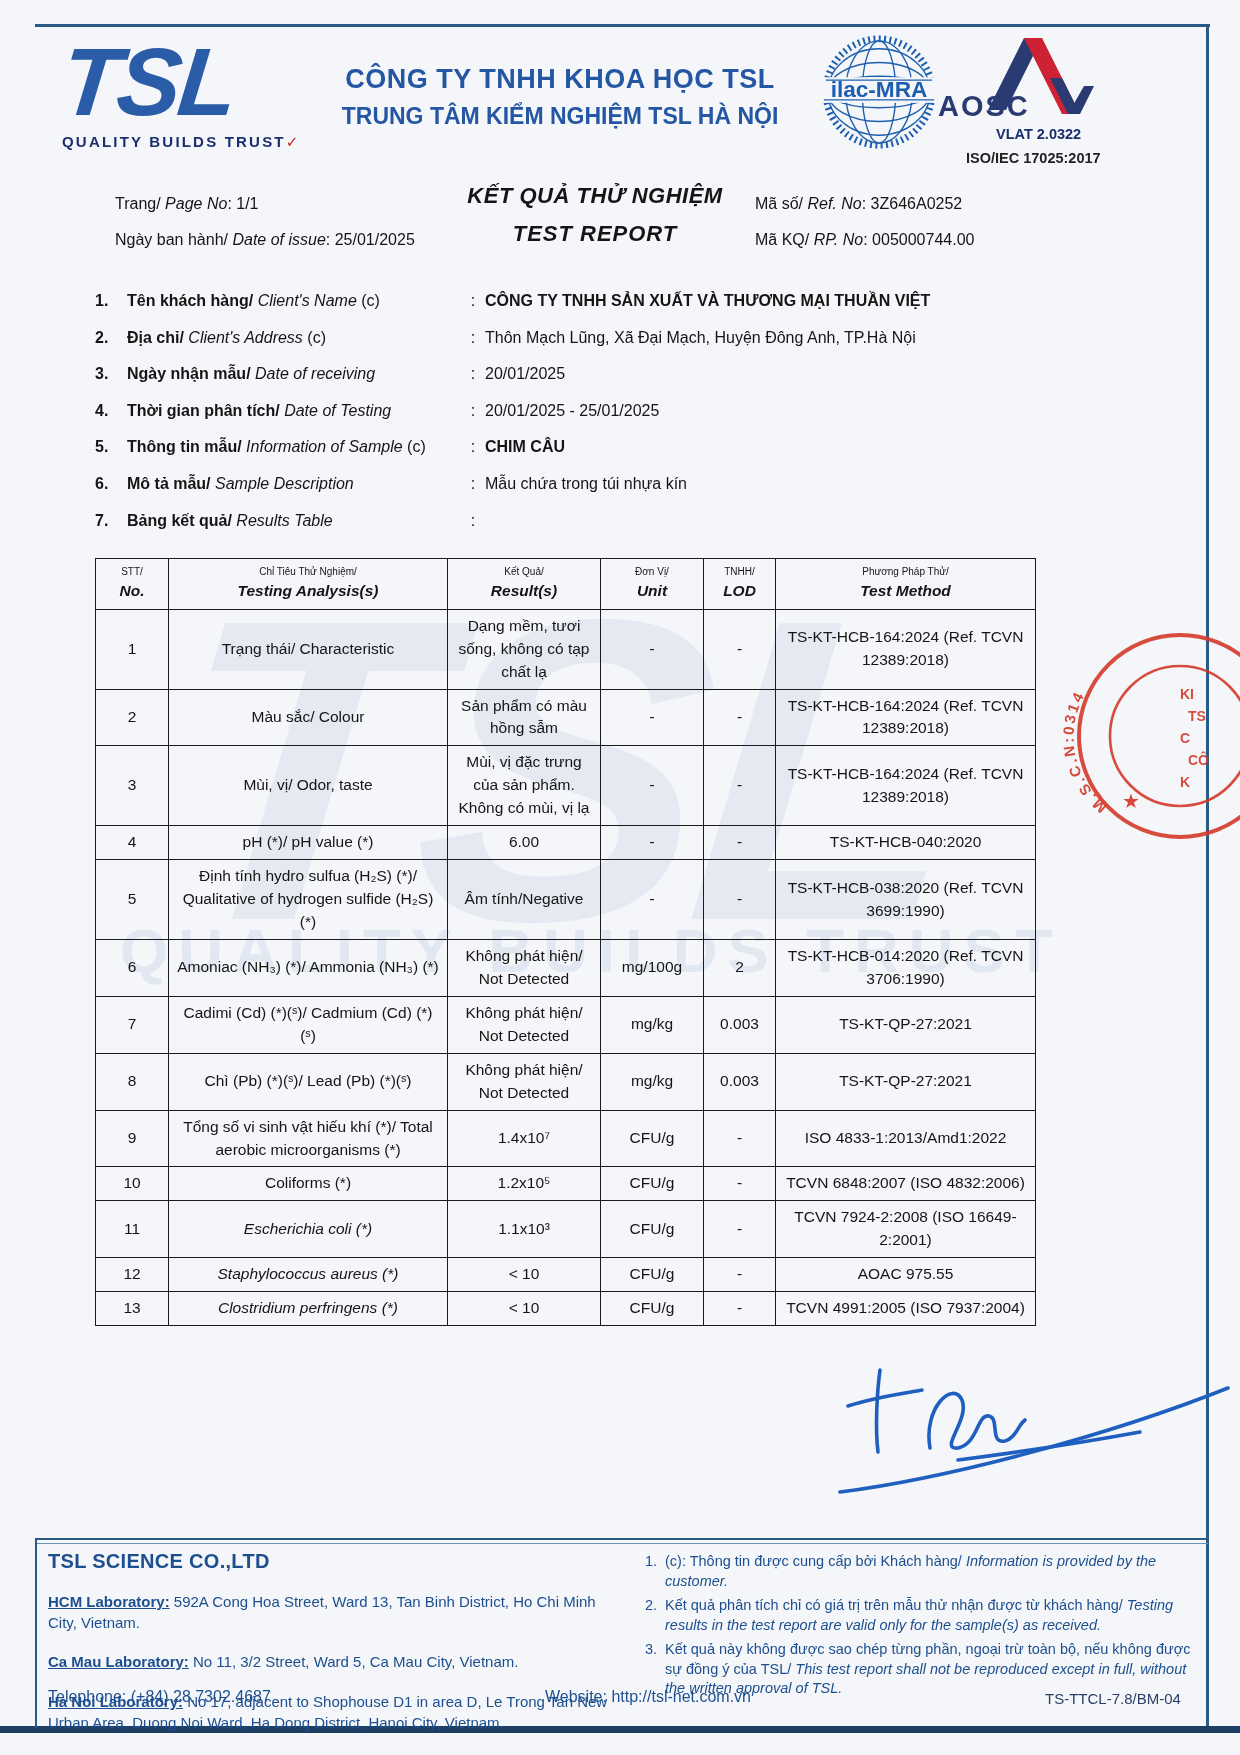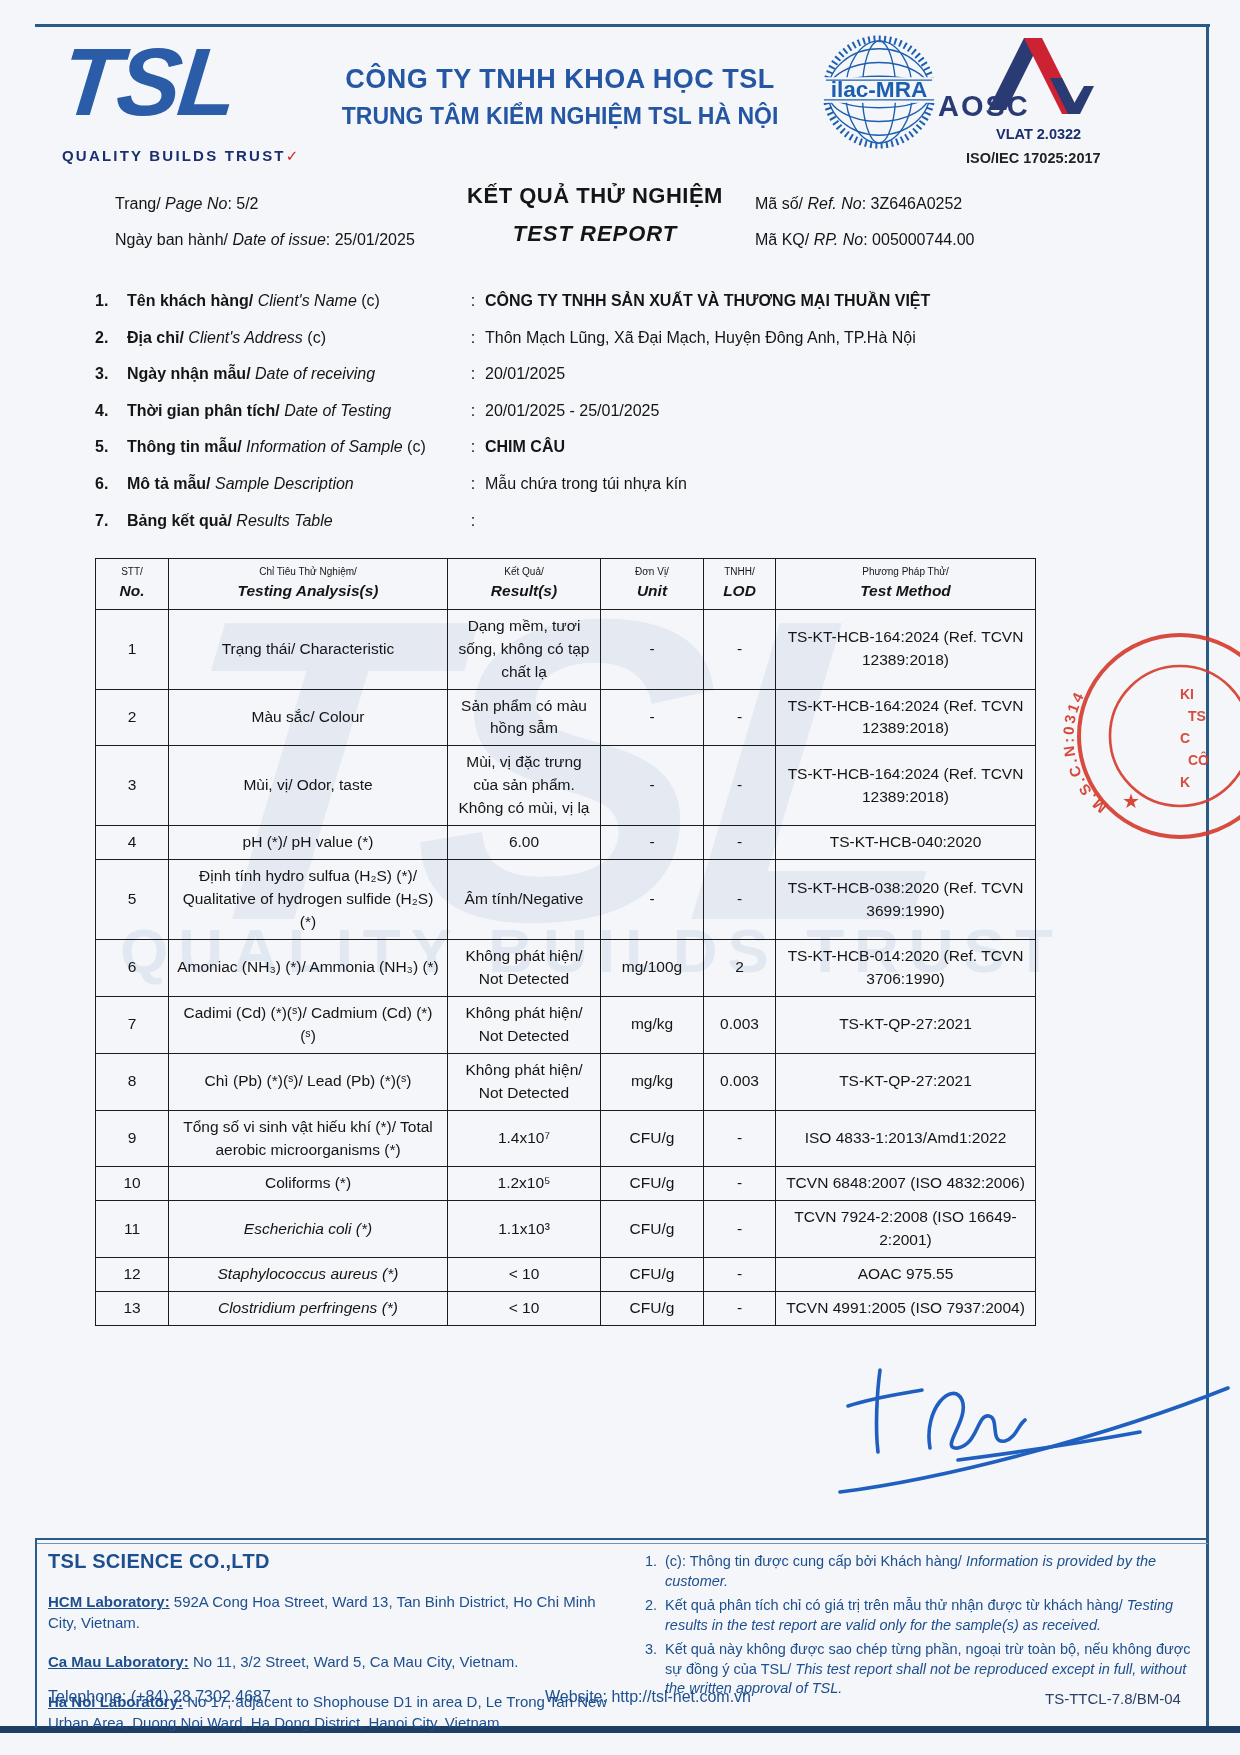--- a/index.html
+++ b/index.html
@@ -23,21 +23,21 @@
   .check{color:#cc2222;font-weight:bold;}
   .company{text-align:center;color:#2456a4;font-weight:bold;}
   .company .l1{font-size:27px;letter-spacing:.5px;}
   .company .l2{font-size:23px;margin-top:8px;}
   .aosc-name{font-size:29px;font-weight:bold;color:#2a3a72;letter-spacing:2px;}
   .aosc-vlat{font-size:14.5px;font-weight:bold;color:#1b2f6e;margin-top:2px;}
   .aosc-iso{font-size:14.5px;font-weight:bold;color:#222;margin-top:4px;}
 
   
   .meta{font-size:16px;line-height:36px;}
-  .title-vi{font-size:22px;font-weight:bold;letter-spacing:.5px;text-align:center;}
+  .title-vi{font-size:22px;font-weight:bold;letter-spacing:.5px;text-align:center;font-style:italic;}
   .title-en{font-size:22px;font-weight:bold;font-style:italic;text-align:center;margin-top:12px;letter-spacing:1px;}
 
   
   .info-row{display:grid;grid-template-columns:32px 338px 16px auto;min-height:36.6px;
             font-size:16px;align-items:start;}
   .info-no{font-weight:bold;}
   .info-colon{text-align:center;}
   .info-value{padding-left:4px;}
 
   
@@ -73,21 +73,21 @@
 
   <div class="frame-top"></div>
   <div class="frame-right"></div>
   <div class="frame-bottom"></div>
 
   <div class="abs wm-tsl" style="left:170px;top:555px;">TSL</div>
   <div class="abs wm-tag" style="left:120px;top:915px;">QUALITY BUILDS TRUST</div>
 
   <div class="abs" style="left:62px;top:36px;width:260px;">
     <div class="logo-text">TSL</div>
-    <div class="logo-tagline" style="margin-top:20px;">
+    <div class="logo-tagline" style="margin-top:6px;">
       <span>QUALITY BUILDS TRUST</span><span class="check">✓</span>
     </div>
   </div>
 
   <div class="abs" style="left:820px;top:33px;">
     <svg width="118" height="118" viewBox="0 0 120 120">
       <circle cx="60" cy="60" r="54" fill="none" stroke="#1d5fae" stroke-width="7" stroke-dasharray="2 3.4"></circle>
       <ellipse cx="60" cy="60" rx="52" ry="44" fill="none" stroke="#1d5fae" stroke-width="1.4"></ellipse>
       <ellipse cx="60" cy="60" rx="52" ry="30" fill="none" stroke="#1d5fae" stroke-width="1.4"></ellipse>
       <ellipse cx="60" cy="60" rx="52" ry="16" fill="none" stroke="#1d5fae" stroke-width="1.4"></ellipse>
@@ -111,21 +111,21 @@
       <polygon points="44,6 62,6 100,82 82,82" fill="#cc2233"></polygon>
       <polygon points="70,46 88,82 100,82 82,46" fill="#2a3a72"></polygon>
       <polygon points="88,82 100,82 114,54 104,54" fill="#2a3a72"></polygon>
     </svg>
     <div class="abs aosc-name" style="left:0;top:58px;">AOSC</div>
     <div class="abs aosc-vlat" style="left:58px;top:92px;">VLAT 2.0322</div>
     <div class="abs aosc-iso" style="left:28px;top:114px;">ISO/IEC 17025:2017</div>
   </div>
 
   <div class="abs meta" style="left:115px;top:186px;width:340px;">
-    <div><span>Trang/</span> <span class="i">Page No</span><span>: 5/2</span></div>
+    <div><span>Trang/</span> <span class="i">Page No</span><span>: 1/1</span></div>
     <div><span>Ngày ban hành/</span> <span class="i">Date of issue</span><span>: 25/01/2025</span></div>
   </div>
 
   <div class="abs" style="left:430px;top:183px;width:330px;">
     <div class="title-vi">KẾT QUẢ THỬ NGHIỆM</div>
     <div class="title-en">TEST REPORT</div>
   </div>
 
   <div class="abs meta" style="left:755px;top:186px;width:380px;">
     <div><span>Mã số/</span> <span class="i">Ref. No</span><span>: 3Z646A0252</span></div>

